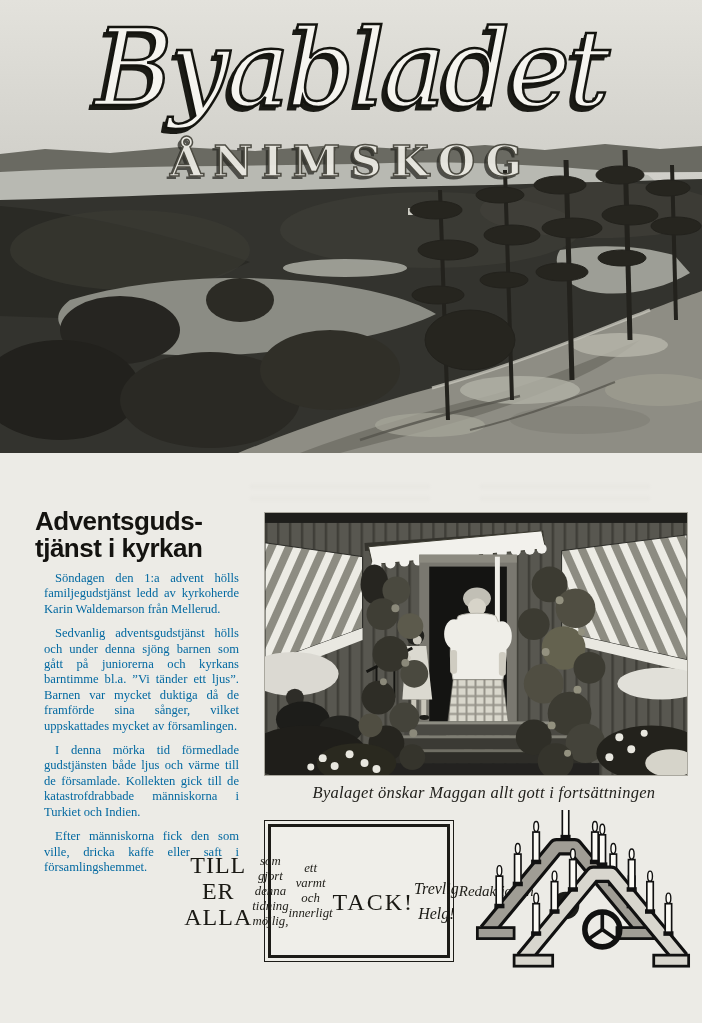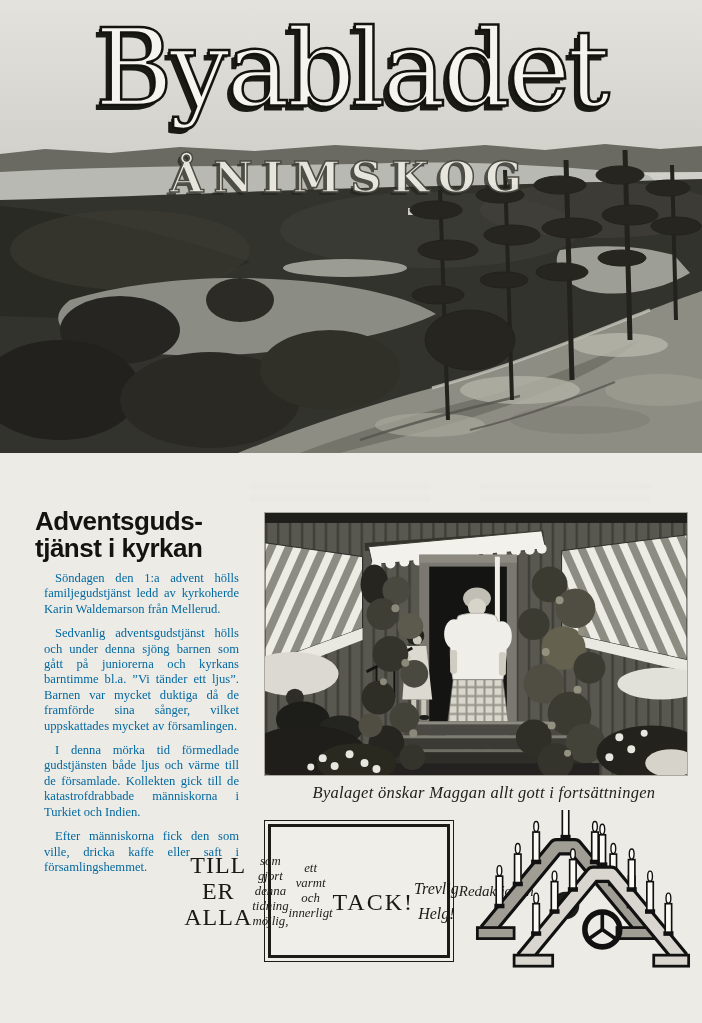--- a/index.html
+++ b/index.html
@@ -6,27 +6,27 @@
   .page{
     position:relative;width:702px;height:1023px;margin:0 auto;
     background:#ecebe6;overflow:hidden;
     font-family:"Liberation Serif",serif;color:#1b1a17;
   }
   
   .masthead{position:absolute;left:0;top:0;width:702px;height:453px;}
   .masthead svg{display:block;width:702px;height:453px;}
   .mast-title{
     position:absolute;top:16px;left:50%;transform:translateX(-50%);
-    font-family:"DejaVu Serif",serif;font-weight:400;
+    font-family:"DejaVu Serif",serif;font-style:italic;font-weight:400;
     font-size:106px;line-height:1;letter-spacing:-3px;white-space:nowrap;
     color:#f5f4ef;-webkit-text-stroke:2.5px #14140f;
     text-shadow:-5px 5px 0 #1b1b16,-2px 2px 0 #14140f;
   }
   .mast-sub{
-    position:absolute;top:156px;left:50%;transform:translateX(-50%);
+    position:absolute;top:140px;left:50%;transform:translateX(-50%);
     font-family:"DejaVu Serif",serif;font-weight:700;
     font-size:43px;line-height:1;letter-spacing:10px;white-space:nowrap;
     color:#e8e7e0;-webkit-text-stroke:1.5px #4a4940;
     text-shadow:-3px 3px 0 rgba(38,38,32,.75);opacity:.96;
   }
   
   .issue-bar{
     position:absolute;left:35px;top:451px;width:632px;
     display:flex;justify-content:space-between;align-items:baseline;
   }

